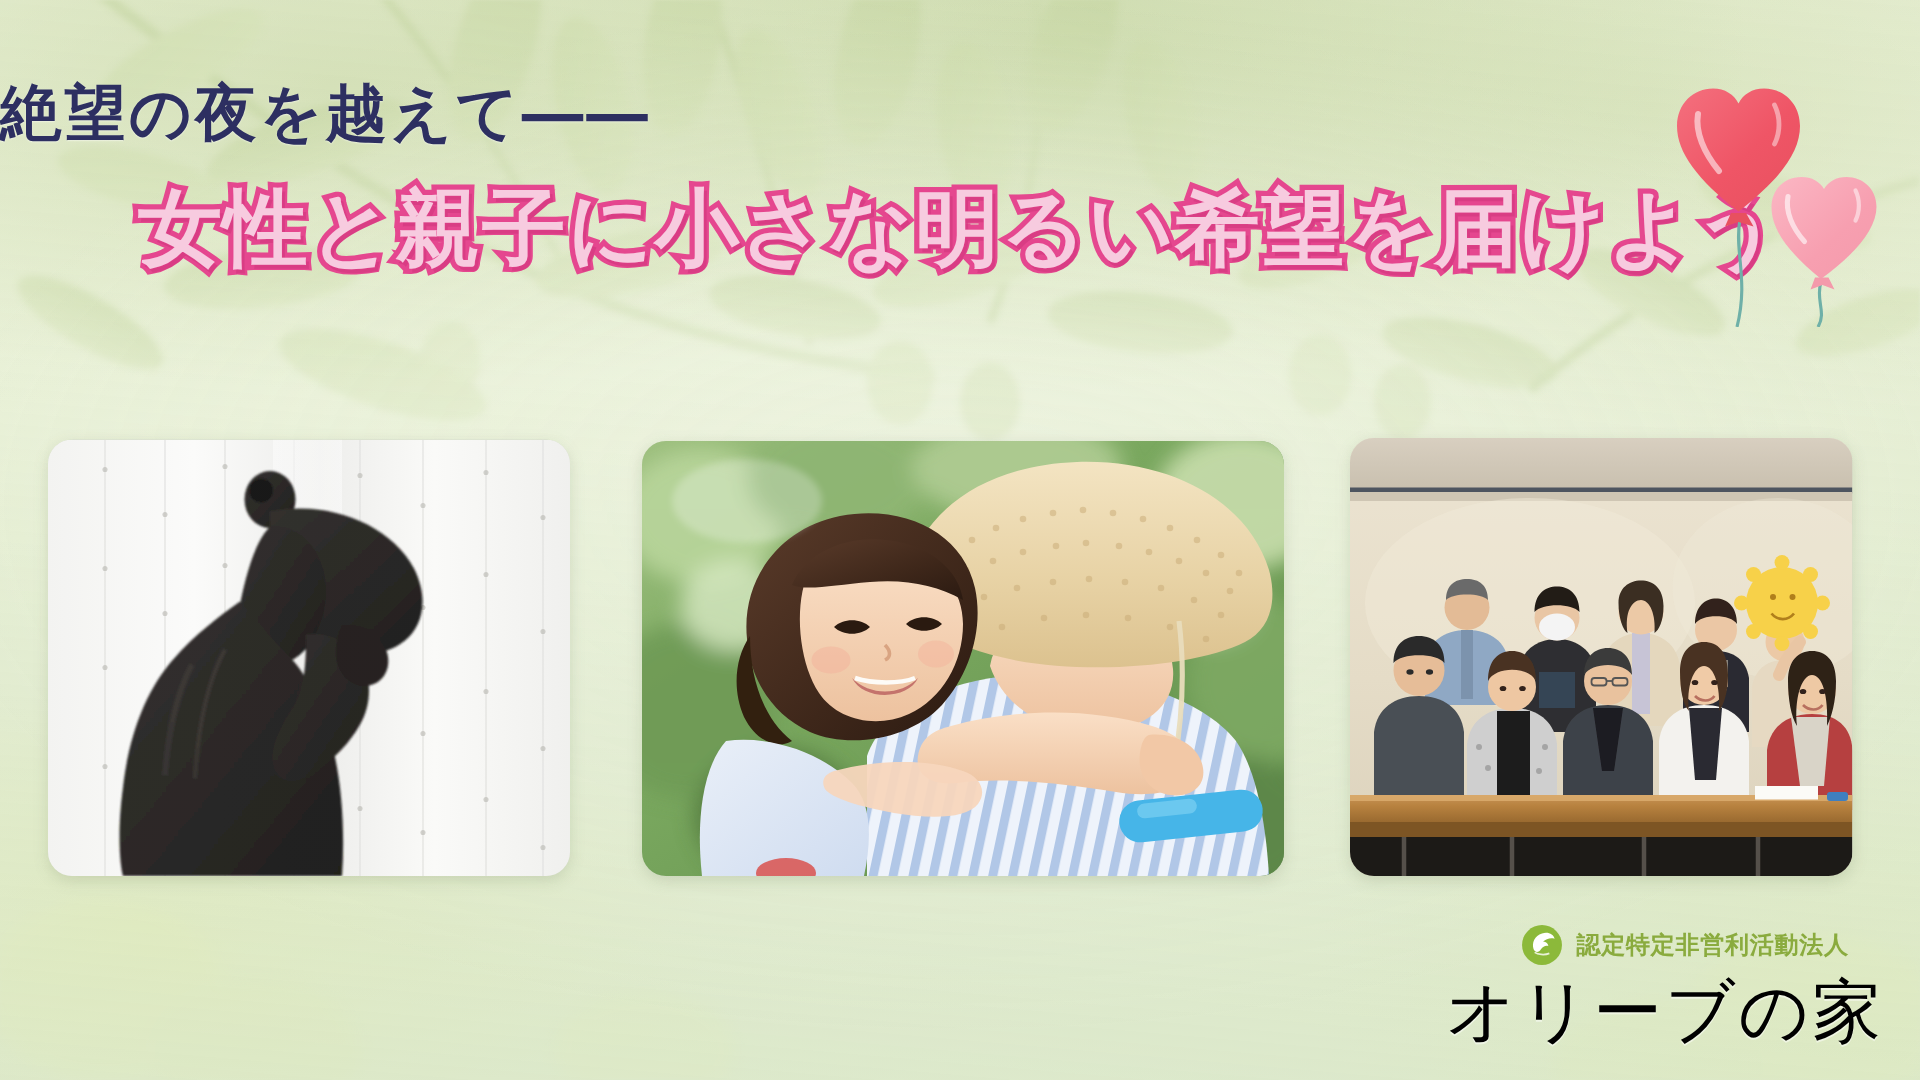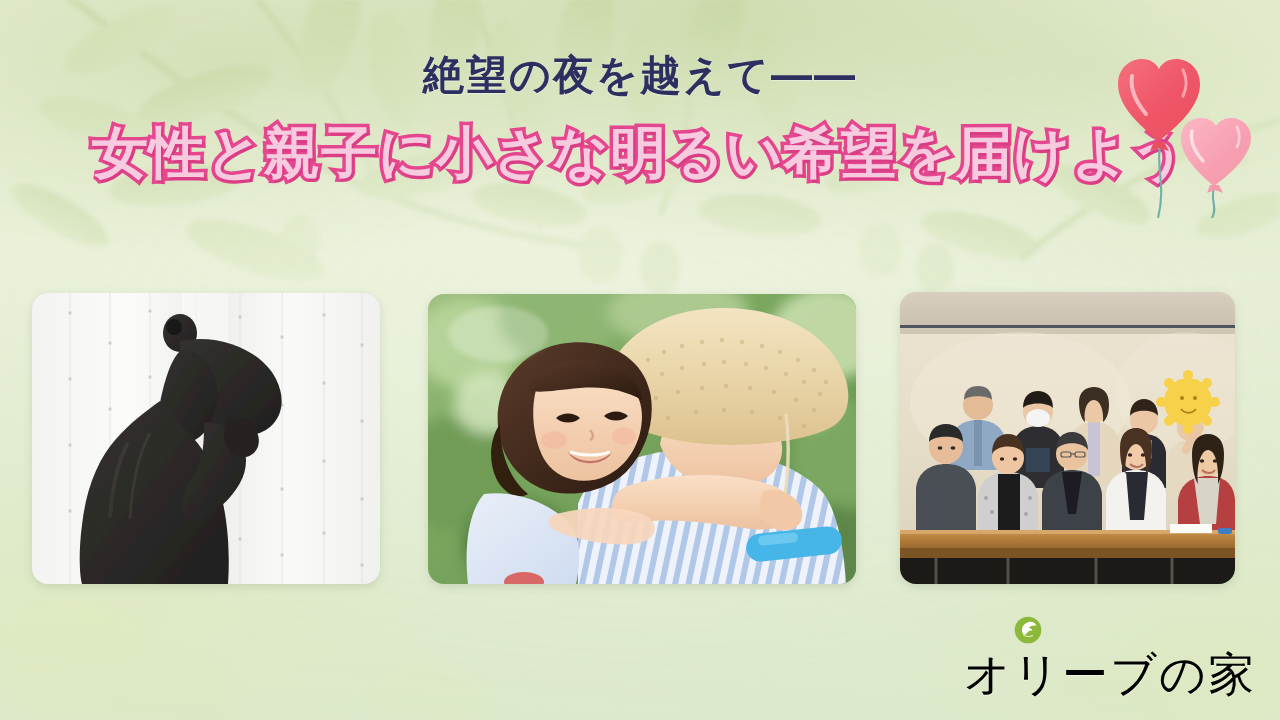--- a/index.html
+++ b/index.html
@@ -34,21 +34,21 @@
     background:linear-gradient(185deg, rgba(238,244,222,0.30) 0%, rgba(232,241,214,0.45) 45%, rgba(221,233,203,0.68) 100%);
   }
   .bg-vig {
     position:absolute; inset:0;
     background:radial-gradient(ellipse 88% 78% at 50% 48%, rgba(255,255,255,0.22) 0%, rgba(255,255,255,0) 62%);
   }
 
   
   .subtitle {
     position:absolute; left:0; right:0; top:48px;
-    text-align:center;
+    text-align:left;
     font-family:"DejaVu Serif","Liberation Serif", serif;
     font-weight:700;
     font-size:41px;
     letter-spacing:2px;
     color:#2d2f61;
     text-shadow:0 1px 1px rgba(255,255,255,.45);
     white-space:nowrap;
   }
 
   .title-wrap {
@@ -656,17 +656,18 @@
 
   <div class="logo">
     <div class="logo-top">
       <svg class="logo-mark" viewBox="0 0 40 40">
         <circle cx="20" cy="20" r="19" fill="#8cb93a"></circle>
         <path d="M12,24 C10,18 13,11 20,9 C26,7 31,10 32,14
                  C28,13 24,14 21,17 C24,17 26,19 26,21
                  C24,20 21,21 19,24 C17,27 14,28 12,24 Z" fill="#ffffff"></path>
         <path d="M13,27 C16,29 22,30 27,28" stroke="#ffffff" stroke-width="1.6" fill="none" opacity=".8"></path>
       </svg>
+      <span class="logo-org">認定特定非営利活動法人</span>
     </div>
     <div class="logo-name">オリーブの家</div>
   </div>
 
 </div>
 
 </body></html>

